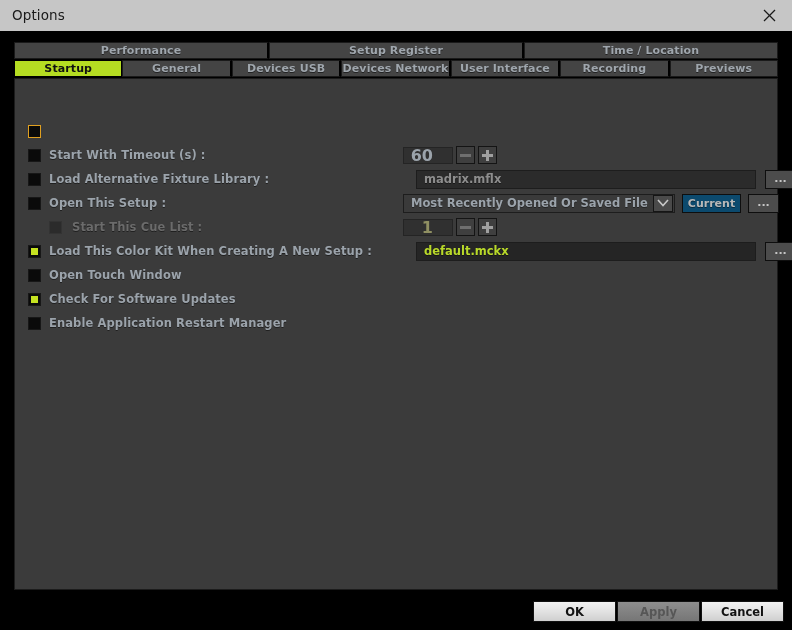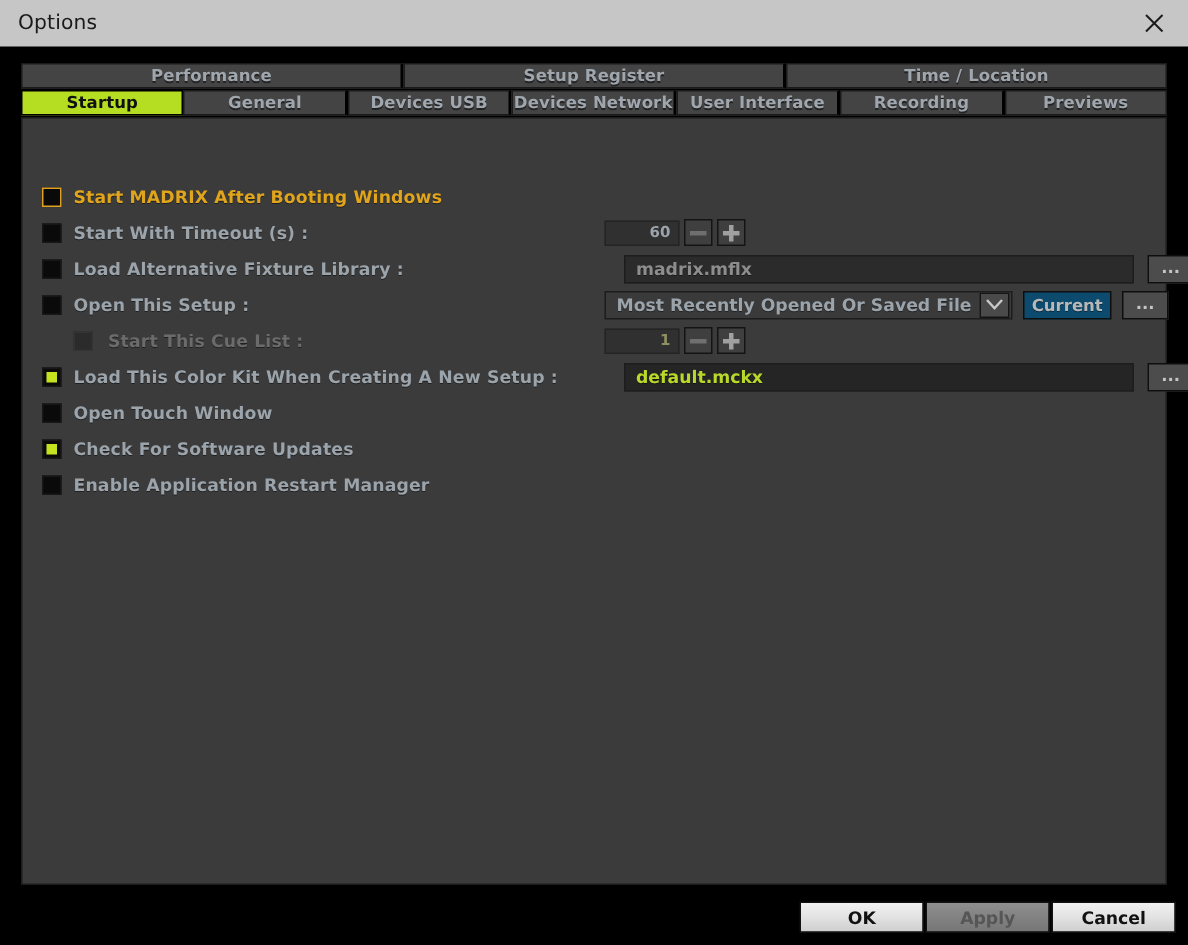--- a/index.html
+++ b/index.html
@@ -180,26 +180,26 @@
   }
 
   
   .spin-field {
     width: 50px;
     height: 17px;
     background: #303030;
     border: 1px solid #242424;
     box-sizing: border-box;
     color: #9ba3ab;
-    font-size: 10px;
+    font-size: 16px;
     font-weight: bold;
     display: flex;
     align-items: center;
     justify-content: flex-end;
-    padding-right: 5px;
+    padding-right: 19px;
     cursor: default;
   }
   .spin-field.dim { color: #8f8f62; }
 
   .spin-btn {
     width: 19px;
     height: 18px;
     margin-left: 3px;
     background: #3f3f3f;
     border: 1px solid #141414;
@@ -400,21 +400,20 @@
       <div class="tab">
         <span>Time / Location</span>
       </div>
     </div>
 
     <div id="content-panel">
 
       <div class="opt-row" style="top:40px;">
         <div class="opt-left">
           <div class="checkbox focused"></div>
-          <span class="opt-label highlight">Start MADRIX After Booting Windows</span>
         </div>
       </div>
 
       <div class="opt-row" style="top:64px;">
         <div class="opt-left">
           <div class="checkbox"></div>
           <span class="opt-label">Start With Timeout (s) :</span>
         </div>
         <div class="opt-right">
           <div class="spin-field">60</div>

